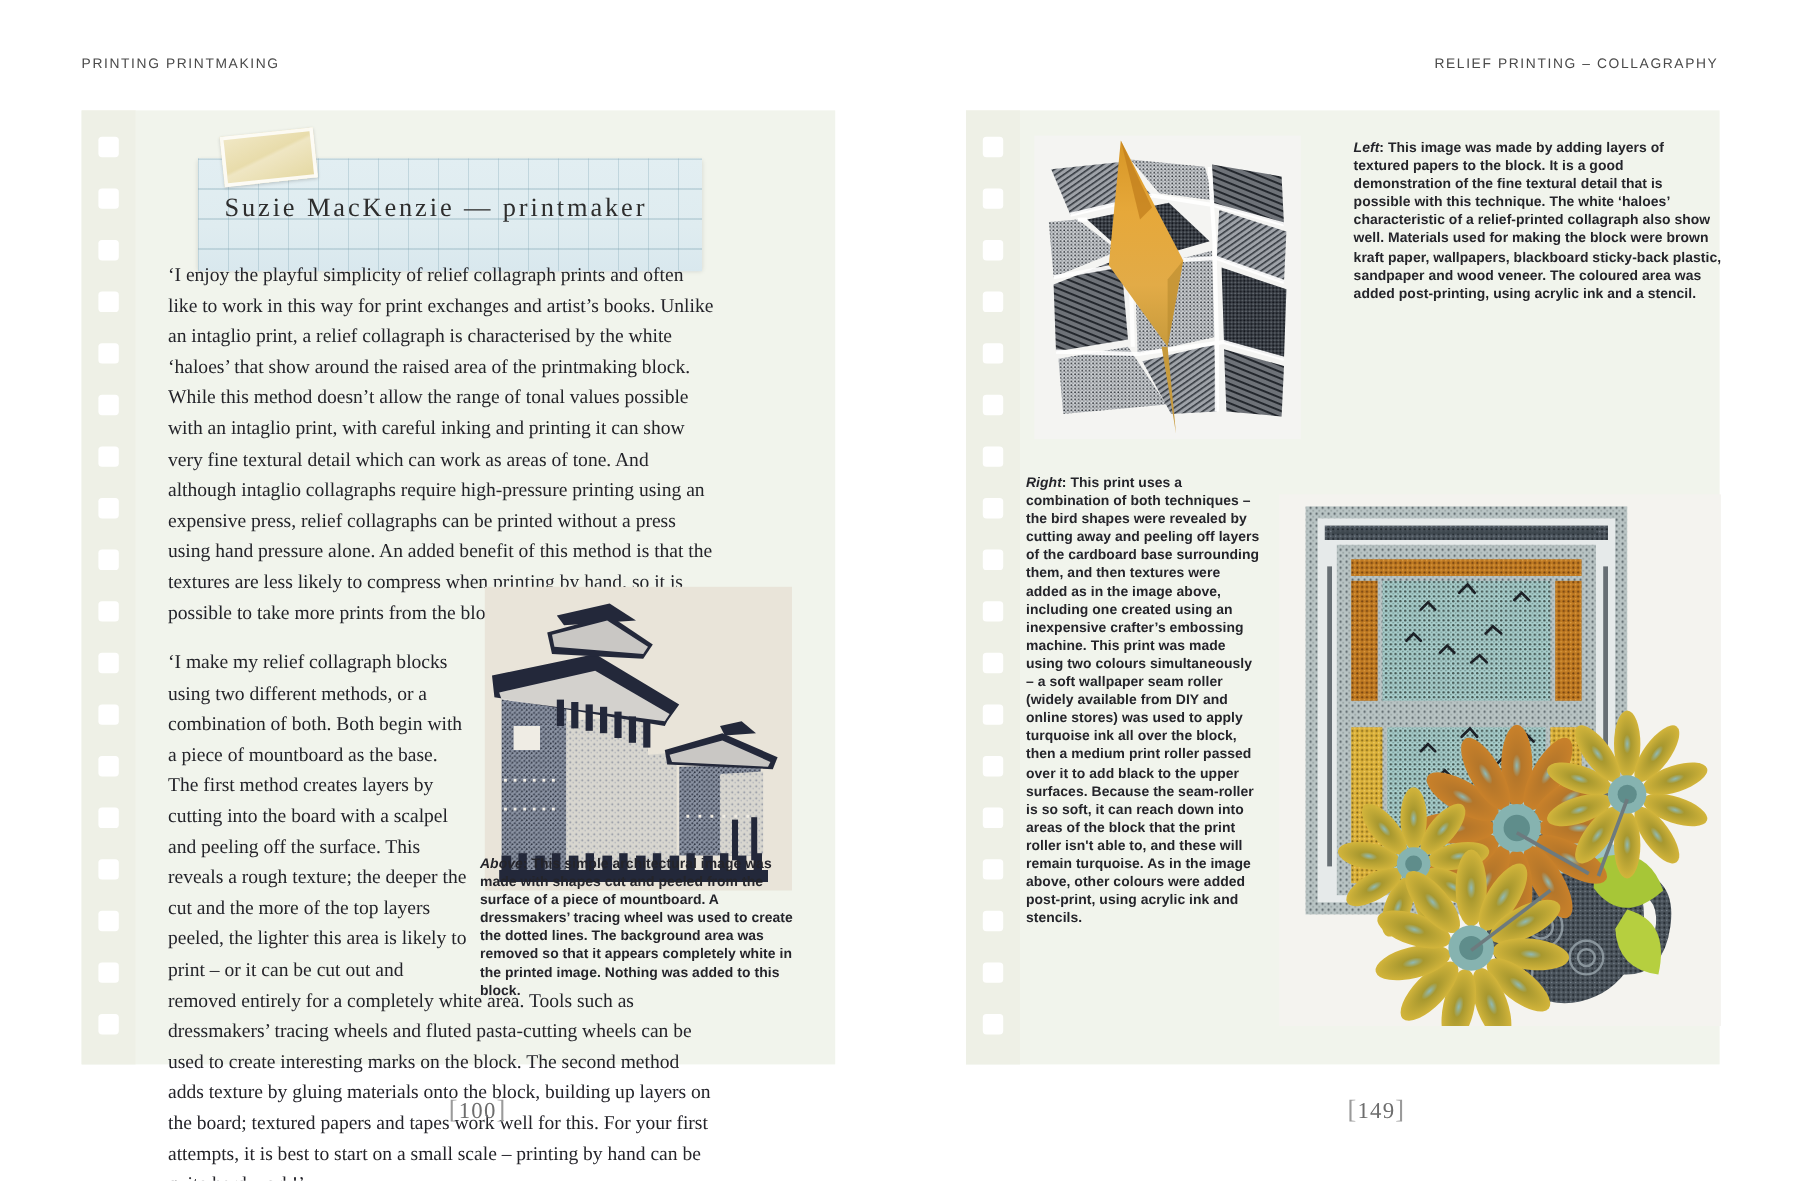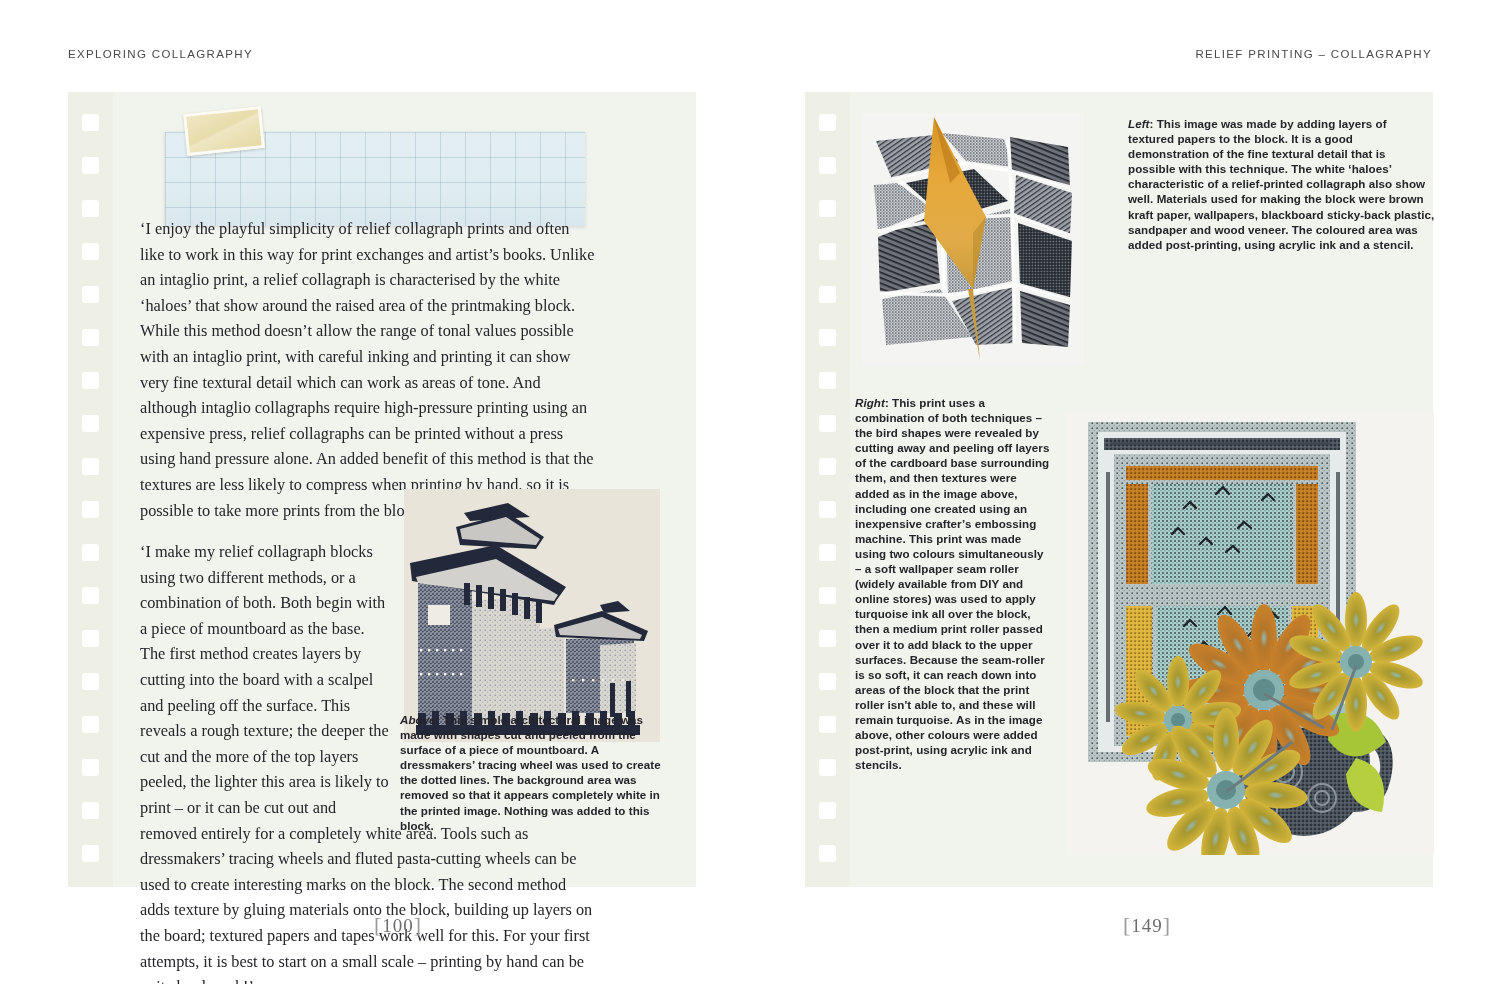--- a/index.html
+++ b/index.html
@@ -131,21 +131,21 @@
   .caption .lead{font-style:italic;}
   #cap-above{position:absolute;left:400px;top:712px;width:262px;}
   #cap-left{position:absolute;left:1128px;top:116px;width:308px;}
   #cap-right{position:absolute;left:855px;top:395px;width:195px;}
 </style>
 </head>
 <body>
 
 <div class="spread">
 
-  <div class="running-head" id="rh-left">EXPLORING COLLAGRAPHY</div>
+  <div class="running-head" id="rh-left">PRINTING PRINTMAKING</div>
   <div class="running-head" id="rh-right">RELIEF PRINTING – COLLAGRAPHY</div>
 
   <div class="page" id="page-left">
     <div class="bind-strip">
         <div class="bind-hole" style="top: 22px;"></div>
         <div class="bind-hole" style="top: 65px;"></div>
         <div class="bind-hole" style="top: 108px;"></div>
         <div class="bind-hole" style="top: 151px;"></div>
         <div class="bind-hole" style="top: 194px;"></div>
         <div class="bind-hole" style="top: 237px;"></div>
@@ -159,20 +159,21 @@
         <div class="bind-hole" style="top: 581px;"></div>
         <div class="bind-hole" style="top: 624px;"></div>
         <div class="bind-hole" style="top: 667px;"></div>
         <div class="bind-hole" style="top: 710px;"></div>
         <div class="bind-hole" style="top: 753px;"></div>
       </div>
 
     <div class="sticker-wrap">
       <div class="sticker">
         <div class="tape"></div>
+        <div class="sticker-title">Suzie MacKenzie — printmaker</div>
       </div>
     </div>
 
     <div class="body-col">
       <p>‘I enjoy the playful simplicity of relief collagraph prints and often like to work in this way for print exchanges and artist’s books. Unlike an intaglio print, a relief collagraph is characterised by the white ‘haloes’ that show around the raised area of the printmaking block. While this method doesn’t allow the range of tonal values possible with an intaglio print, with careful inking and printing it can show very fine textural detail which can work as areas of tone. And although intaglio collagraphs require high-pressure printing using an expensive press, relief collagraphs can be printed without a press using hand pressure alone. An added benefit of this method is that the textures are less likely to compress when printing by hand, so it is possible to take more prints from the block before it degrades.</p>
     </div>
 
     <div class="para-wrap">
       <div class="wrap-img" style="height:262px;"></div>
       <p>‘I make my relief collagraph blocks using two different methods, or a combination of both. Both begin with a piece of mountboard as the base. The first method creates layers by cutting into the board with a scalpel and peeling off the surface. This reveals a rough texture; the deeper the cut and the more of the top layers peeled, the lighter this area is likely to print – or it can be cut out and removed entirely for a completely white area. Tools such as dressmakers’ tracing wheels and fluted pasta-cutting wheels can be used to create interesting marks on the block. The second method adds texture by gluing materials onto the block, building up layers on the board; textured papers and tapes work well for this. For your first attempts, it is best to start on a small scale – printing by hand can be quite hard work!’</p>

